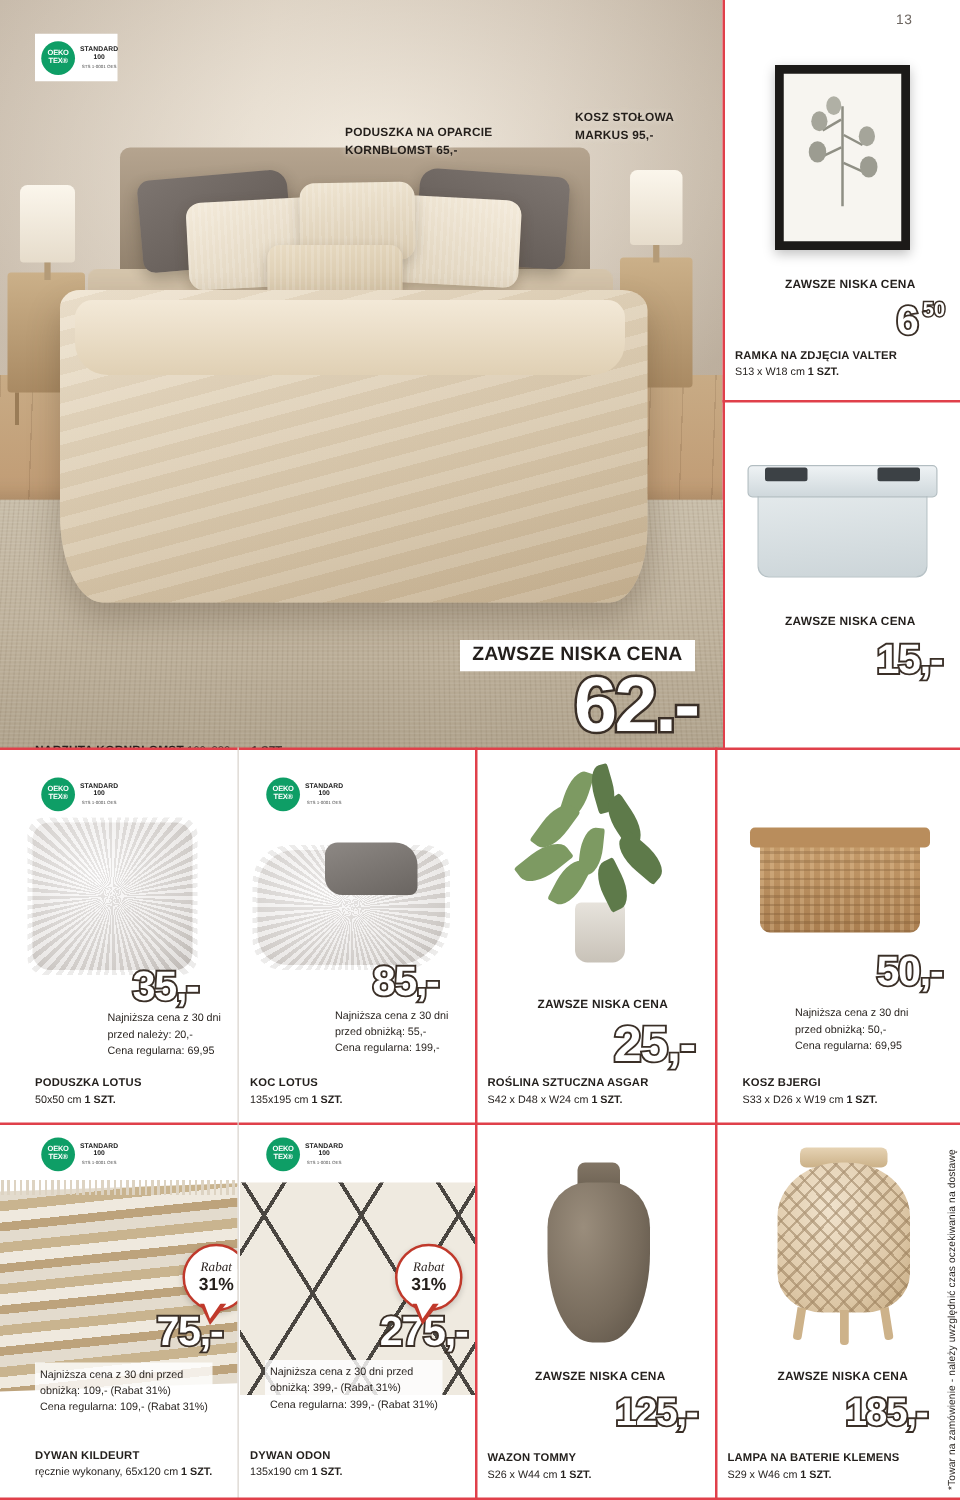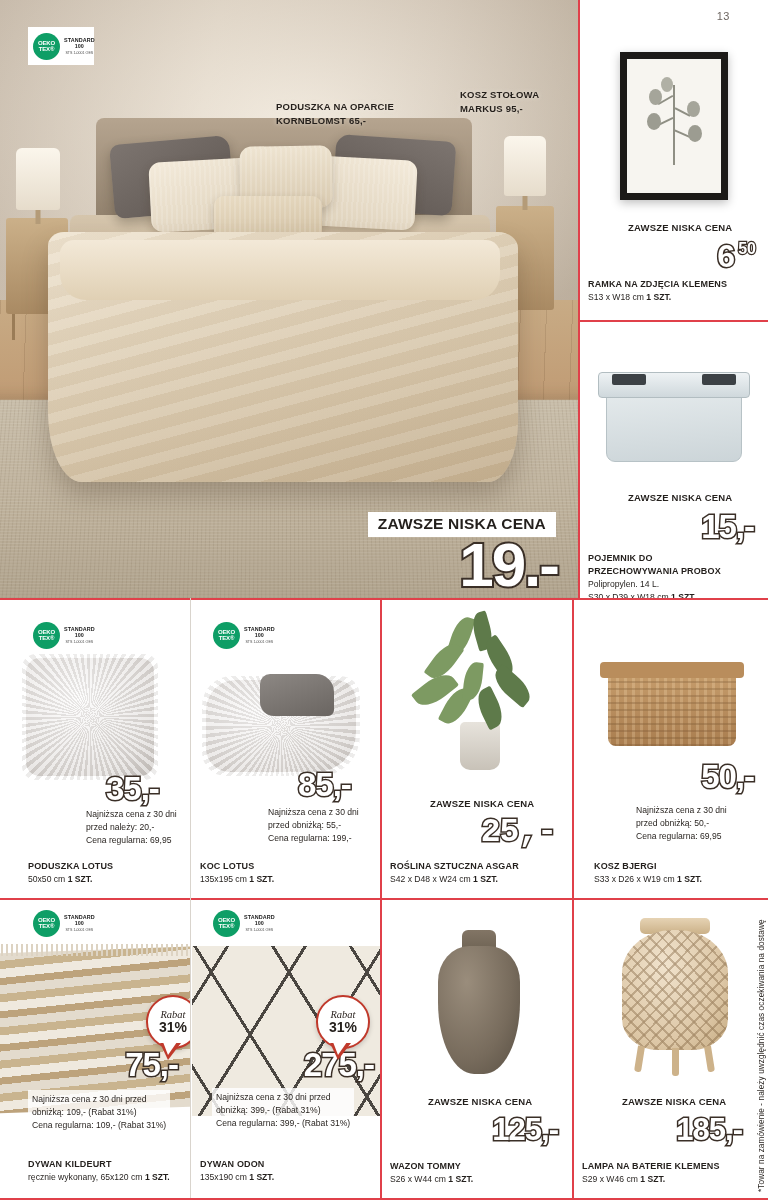--- a/index.html
+++ b/index.html
@@ -386,21 +386,21 @@
         </div>
       </div>
     </div>
 
     <div class="hero-label hl-2" style="white-space:pre-line">PODUSZKA NA OPARCIE
 KORNBLOMST 65,-</div>
     <div class="hero-label hl-3" style="white-space:pre-line">KOSZ STOŁOWA
 MARKUS 95,-</div>
 
     <div class="znc-band">ZAWSZE NISKA CENA</div>
-    <div class="hero-price">19.-</div>
+    <div class="hero-price">62.-</div>
 
     <div class="hero-cap">
       <span class="t">NARZUTA KORNBLOMST</span>
       <span>160x220 cm</span>
       <b>1 SZT.</b>
     </div>
   </div>
 
   <div class="cell" style="left:580px; top:0; width:188px; height:322px;">
     <div class="frame-outer" style="left:40px; top:52px; width:108px; height:148px;">
@@ -414,46 +414,37 @@
         <div class="stem" style="left:60px; top:42px; width:13px; height:16px; border-radius:50%; background:#a5a59a;"></div>
         <div class="stem" style="left:20px; top:54px; width:14px; height:17px; border-radius:50%; background:#9c9c91;"></div>
         <div class="stem" style="left:61px; top:66px; width:14px; height:17px; border-radius:50%; background:#9c9c91;"></div>
         <div class="stem" style="left:34px; top:18px; width:12px; height:15px; border-radius:50%; background:#b0b0a5;"></div>
       </div>
     </div>
     <div class="znc" style="left:48px; top:222px;">ZAWSZE NISKA CENA</div>
     <div class="price" style="right:34px; top:240px; font-size:32px;">6</div>
     <div class="price-sup" style="right:12px; top:240px; font-size:16px;margin-left:40px;">50</div>
     <div class="cap" style="left:8px; top:278px;">
-      <span class="t">RAMKA NA ZDJĘCIA KLEMENS</span>
+      <span class="t">RAMKA NA ZDJĘCIA VALTER</span>
       <span class="s">
         <span>S13 x W18 cm</span>
         <b>1 SZT.</b>
       </span>
     </div>
   </div>
 
   <div class="cell" style="left:580px; top:324px; width:188px; height:276px;">
     <div style="position:absolute; left:18px; top:36px; width:152px; height:106px;">
       <div class="box-body" style="left:8px; top:26px; width:136px; height:76px;"></div>
       <div class="box-lid" style="left:0px; top:12px; width:152px; height:26px;"></div>
       <div class="box-clip" style="left:14px; top:14px; width:34px; height:11px;"></div>
       <div class="box-clip" style="right:14px; top:14px; width:34px; height:11px;"></div>
     </div>
     <div class="znc" style="left:48px; top:168px;">ZAWSZE NISKA CENA</div>
     <div class="price" style="right:14px; top:186px; font-size:33px;">15,-</div>
-    <div class="cap" style="left:8px; top:228px;">
-      <span class="t">POJEMNIK DO</span>
-      <span class="t">PRZECHOWYWANIA PROBOX</span>
-      <span class="s">Polipropylen. 14 L.</span>
-      <span class="s">
-        <span>S30 x D39 x W18 cm</span>
-        <b>1 SZT.</b>
-      </span>
-    </div>
   </div>
 
   <div class="cell" style="left:0; top:602px; width:190px; height:296px;">
     <div class="oeko-abs" style="left:28px; top:14px;">
       <div class="oeko">
         <div class="oeko-oval">
           <span>OEKO</span>
           <span>TEX®</span>
         </div>
         <div class="oeko-txt">
@@ -519,21 +510,21 @@
       <div class="leaf" style="left:62px; top:2px; width:17px; height:38px; transform:rotate(-16deg);"></div>
       <div class="leaf leaf-l" style="left:22px; top:30px; width:20px; height:42px; transform:rotate(36deg);"></div>
       <div class="leaf" style="left:78px; top:26px; width:19px; height:42px; transform:rotate(-34deg);"></div>
       <div class="leaf leaf-l" style="left:12px; top:58px; width:22px; height:44px; transform:rotate(52deg);"></div>
       <div class="leaf" style="left:90px; top:54px; width:21px; height:44px; transform:rotate(-50deg);"></div>
       <div class="leaf leaf-l" style="left:34px; top:76px; width:20px; height:40px; transform:rotate(28deg);"></div>
       <div class="leaf" style="left:68px; top:78px; width:20px; height:40px; transform:rotate(-26deg);"></div>
       <div class="leaf leaf-l" style="left:52px; top:52px; width:18px; height:38px; transform:rotate(6deg);"></div>
     </div>
     <div class="znc" style="left:48px; top:196px;">ZAWSZE NISKA CENA</div>
-    <div class="price" style="right:16px; top:214px; font-size:33px;font-family:Liberation Mono, monospace;">25,-</div>
+    <div class="price" style="right:16px; top:214px; font-size:40px;">25,-</div>
     <div class="cap" style="left:8px; top:258px;">
       <span class="t">ROŚLINA SZTUCZNA ASGAR</span>
       <span class="s">
         <span>S42 x D48 x W24 cm</span>
         <b>1 SZT.</b>
       </span>
     </div>
   </div>
 
   <div class="cell" style="left:574px; top:602px; width:194px; height:296px;">

